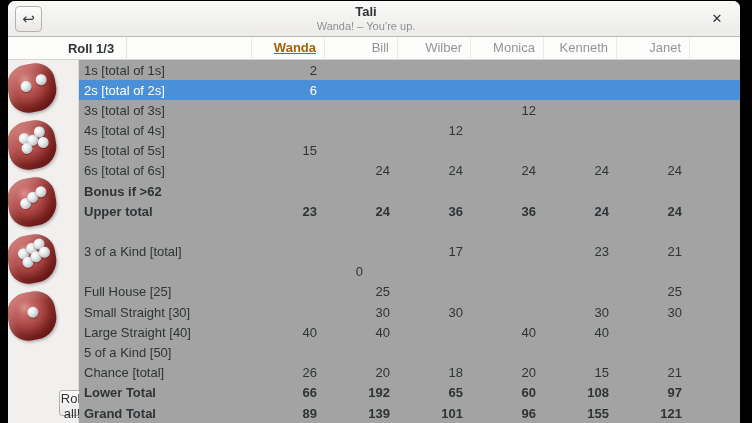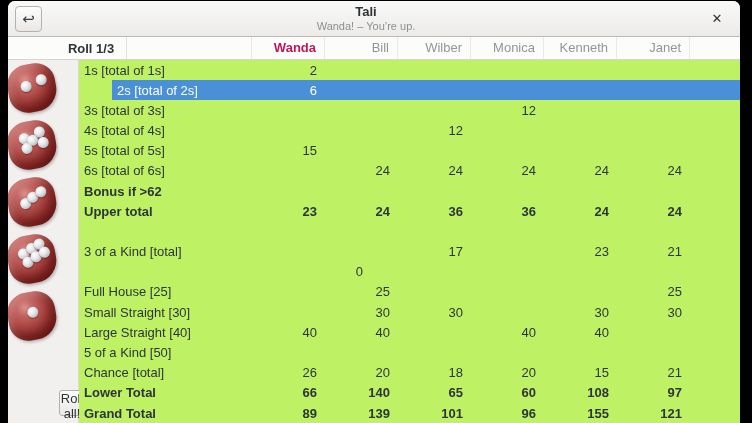--- a/index.html
+++ b/index.html
@@ -30,21 +30,21 @@
 
   
   .header-row { height:23px; flex:0 0 23px; display:flex; background:#fcfcfb;
                 border-bottom:1px solid #d7d5d1; font-size:13px; }
   .roll-header { width:71px; flex:0 0 71px; font-weight:700; color:#2e3436;
                  display:flex; align-items:center; justify-content:center;
                  border-right:1px solid #e3e1dd;margin-left:48px; }
   .label-head-spacer { flex:1; border-right:1px solid #eceae7; }
   .pcell { width:73px; flex:0 0 73px; text-align:right; padding-right:8px;
            line-height:22px; color:#909698; border-right:1px solid #eceae7; }
-  .pcell.current { color:#be185d; font-weight:700; }
+  .pcell.current { color:#a16207; font-weight:700;text-decoration:underline; }
   .header-end-spacer { width:50px; flex:0 0 50px; }
 
   
   .content { flex:1; display:flex; min-height:0; }
 
   .sidebar { width:71px; flex:0 0 71px; background:#f1f0ee;
              border-right:1px solid #dbd9d5; display:flex; flex-direction:row; }
   .dice { display:flex; flex-direction:column; align-items:center;
           padding-top:4px; gap:9px; }
   .die { width:48px; height:48px; position:relative; transform:rotate(-10deg);
@@ -57,25 +57,25 @@
   .pip { position:absolute; width:11px; height:11px; border-radius:50%;
          background:radial-gradient(circle at 35% 30%, #ffffff 0%, #e4e8ea 40%, #aab1b4 85%);
          box-shadow:0 1px 1px rgba(90,10,10,.5); }
   .roll-btn { margin:auto 3px 7px 3px; height:26px; flex:0 0 26px;
               border:1px solid #b3b0ab; border-radius:3px;
               background:linear-gradient(#fdfdfd,#e9e8e6);
               font-size:13px; color:#2e3436; cursor:pointer;
               font-family:"Liberation Sans","DejaVu Sans",sans-serif; }
 
   
-  .score-table { flex:1; background:#bef264; display:flex; flex-direction:column; }
+  .score-table { flex:1; background:#a3a3a3; display:flex; flex-direction:column; }
   .row { flex:1; display:flex; align-items:center; font-size:13px; color:#2e3436;
          cursor:default; }
   .row.bold { font-weight:700; }
-  .row.selected { color:#fff;margin-left:33px; }
+  .row.selected { color:#fff; }
   .rlabel { flex:1; padding-left:5px; white-space:nowrap; overflow:hidden; }
   .rcell { width:73px; flex:0 0 73px; text-align:right; padding-right:8px; }
   .rspacer { width:50px; flex:0 0 50px; }
 </style>
 </head>
 <body>
 
 <div class="window">
 
   <div class="titlebar">
@@ -294,21 +294,21 @@
           <div class="rcell">20</div>
           <div class="rcell">18</div>
           <div class="rcell">20</div>
           <div class="rcell">15</div>
           <div class="rcell">21</div>
           <div class="rspacer"></div>
         </div>
         <div class="row bold">
           <div class="rlabel">Lower Total</div>
           <div class="rcell">66</div>
-          <div class="rcell">140</div>
+          <div class="rcell">192</div>
           <div class="rcell">65</div>
           <div class="rcell">60</div>
           <div class="rcell">108</div>
           <div class="rcell">97</div>
           <div class="rspacer"></div>
         </div>
         <div class="row bold">
           <div class="rlabel">Grand Total</div>
           <div class="rcell">89</div>
           <div class="rcell">139</div>

